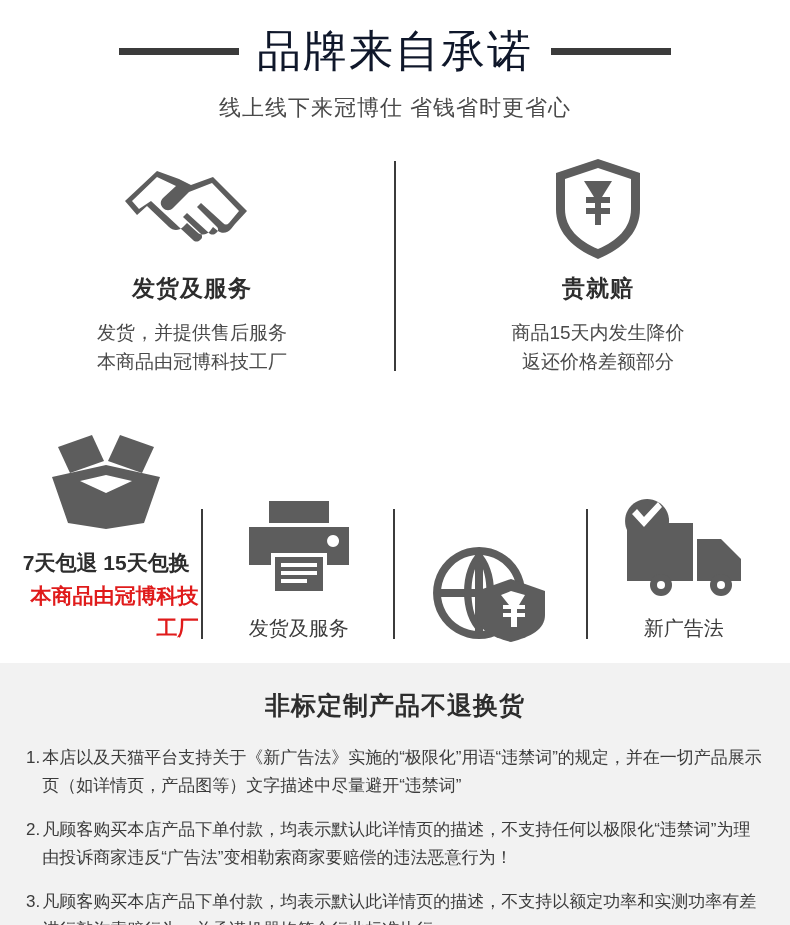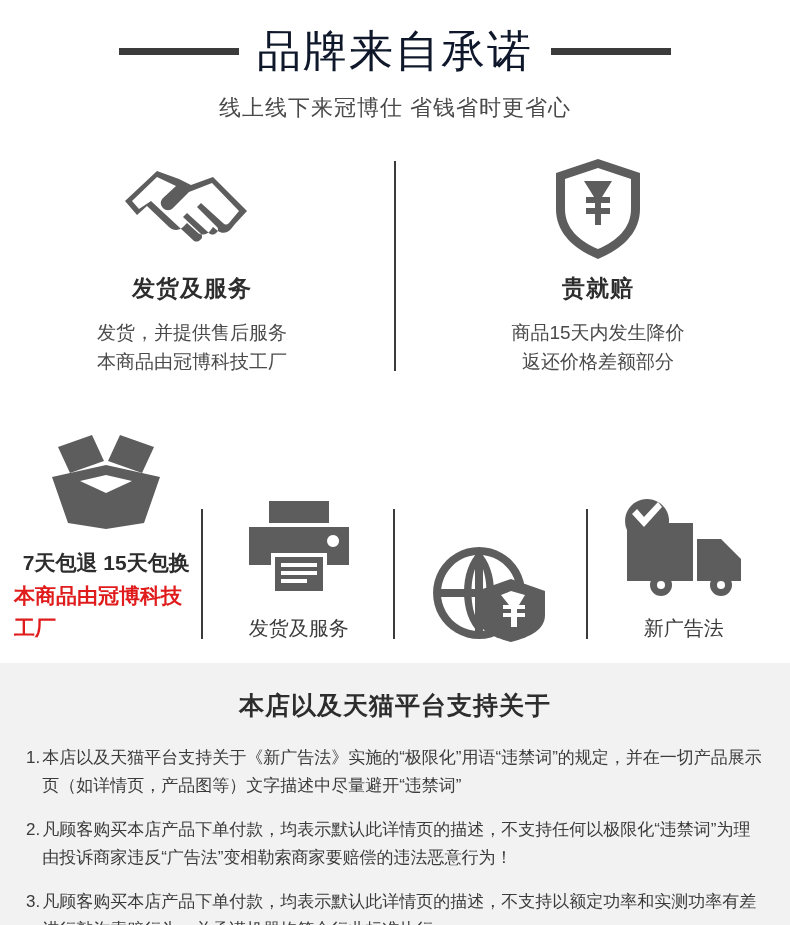--- a/index.html
+++ b/index.html
@@ -118,21 +118,21 @@
   .b-icon {
     height: 110px;
     display: flex;
     align-items: flex-end;
     justify-content: center;
   }
   .b-label {
     margin-top: 16px;
     font-size: 20px;
     color: #3b3b3b;
-    text-align: left;
+    text-align: right;
     line-height: 1.5;
   }
   .b-label.strong {
     font-size: 21px;
     font-weight: bold;
     color: #2d2d2d;
   }
   .b-label.warn {
     color: #e01b1b;
     font-weight: bold;
@@ -294,21 +294,21 @@
             <circle cx="44" cy="88" r="4"></circle>
             <circle cx="104" cy="88" r="4"></circle>
           </g>
         </svg>
       </div>
       <div class="b-label">新广告法</div>
     </div>
   </div>
 
   <div class="notice">
-    <div class="notice-title">本店以及天猫平台支持关于</div>
+    <div class="notice-title">非标定制产品不退换货</div>
     <div class="notice-list">
 
       <div class="notice-item">
         <span class="notice-num">1.</span>
         <span class="notice-text">本店以及天猫平台支持关于《新广告法》实施的“极限化”用语“违禁词”的规定，并在一切产品展示页（如详情页，产品图等）文字描述中尽量避开“违禁词”</span>
       </div>
 
       <div class="notice-item">
         <span class="notice-num">2.</span>
         <span class="notice-text">凡顾客购买本店产品下单付款，均表示默认此详情页的描述，不支持任何以极限化“违禁词”为理由投诉商家违反“广告法”变相勒索商家要赔偿的违法恶意行为！</span>

